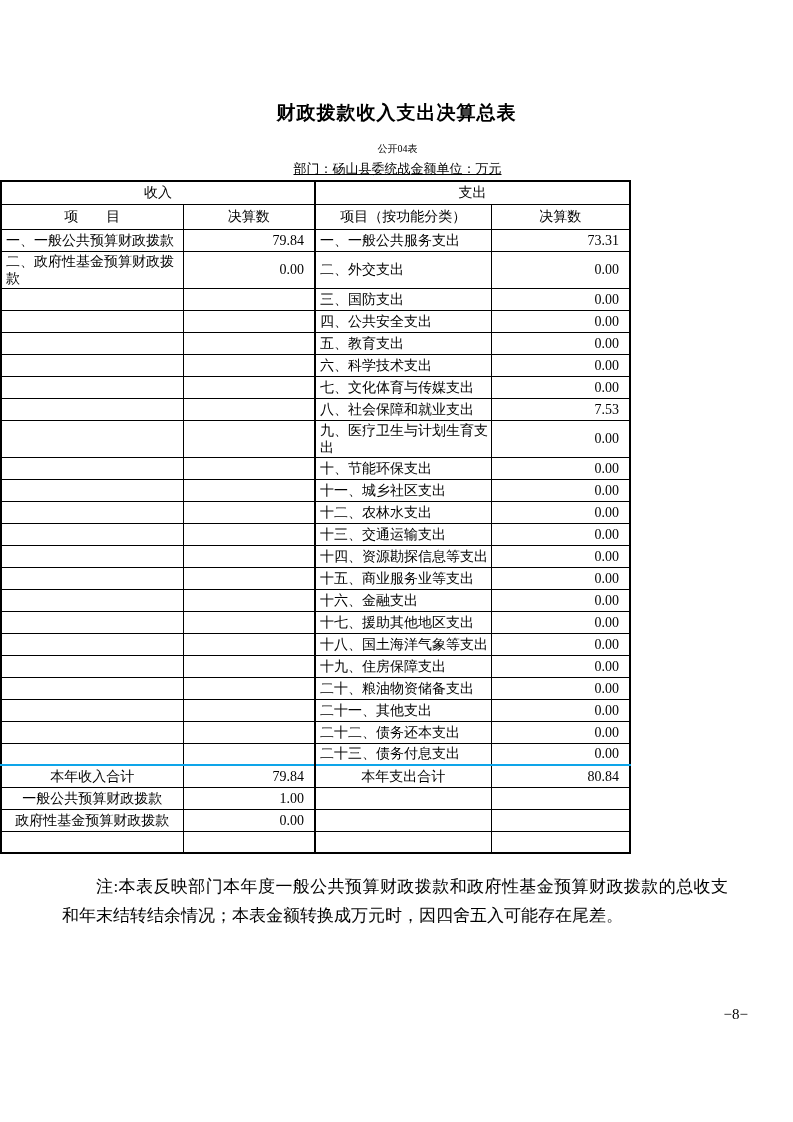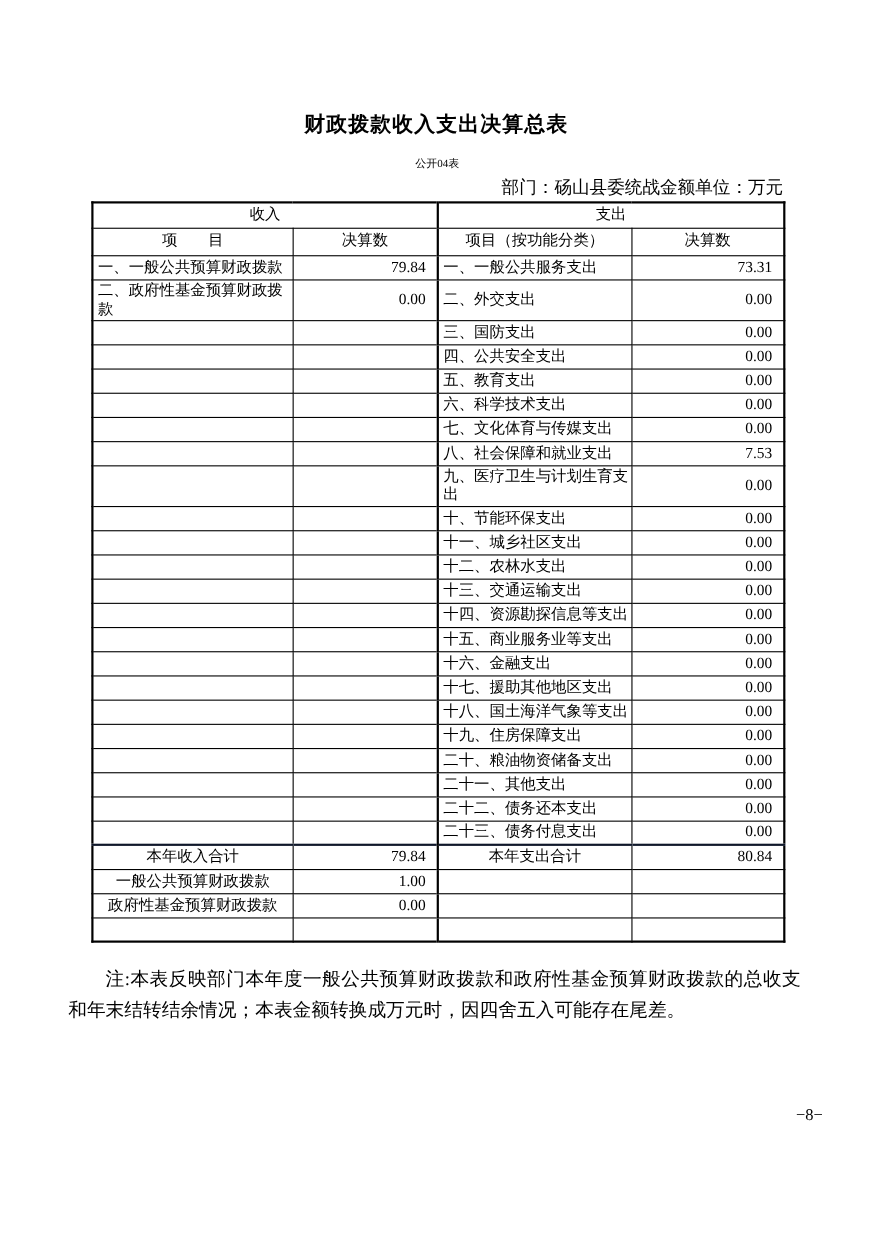--- a/index.html
+++ b/index.html
@@ -20,25 +20,25 @@
     letter-spacing: 1px;
   }
   .meta-right {
     margin: 16px 81px 0 83px;
     text-align: center;
     font-size: 10px;
   }
   .meta-row {
     margin: 4px 81px 2px 83px;
     display: flex;
-    justify-content: flex-end;
-    font-size: 16px;
+    justify-content: center;
+    font-size: 13px;
+    text-decoration: underline;
   }
   table.budget {
-    margin-left: 83px;
     width: 629px;
     border-collapse: collapse;
     table-layout: fixed;
     font-size: 14px;
   }
   table.budget col.c1 { width: 182px; }
   table.budget col.c2 { width: 132px; }
   table.budget col.c3 { width: 176px; }
   table.budget col.c4 { width: 139px; }
   table.budget th, table.budget td {
@@ -50,21 +50,21 @@
   }
   table.budget { border: 2px solid #000; }
   table.budget .mid { border-left: 2px solid #000; }
   tr.h1 { height: 23px; }
   tr.h2 { height: 25px; }
   tr.h1 th, tr.h2 th { text-align: center; }
   tr.item-row { height: 22px; }
   td.item { text-align: left; padding: 1px 2px 1px 4px; }
   td.val  { text-align: right; padding: 1px 10px 1px 2px; }
   td.ctr  { text-align: center; padding: 1px 2px; }
-  tr.sum-top td { border-top: 2px solid #0f172a; }
+  tr.sum-top td { border-top: 2px solid #0ea5e9; }
   tr.sum { height: 22px; }
   tr.grand { height: 25px; }
   .bold { font-weight: 700; }
   .note {
     margin: 18px 65px 0 62px;
     width: 666px;
     font-size: 17px;
     line-height: 29px;
     text-indent: 2em;
     text-align: justify;

